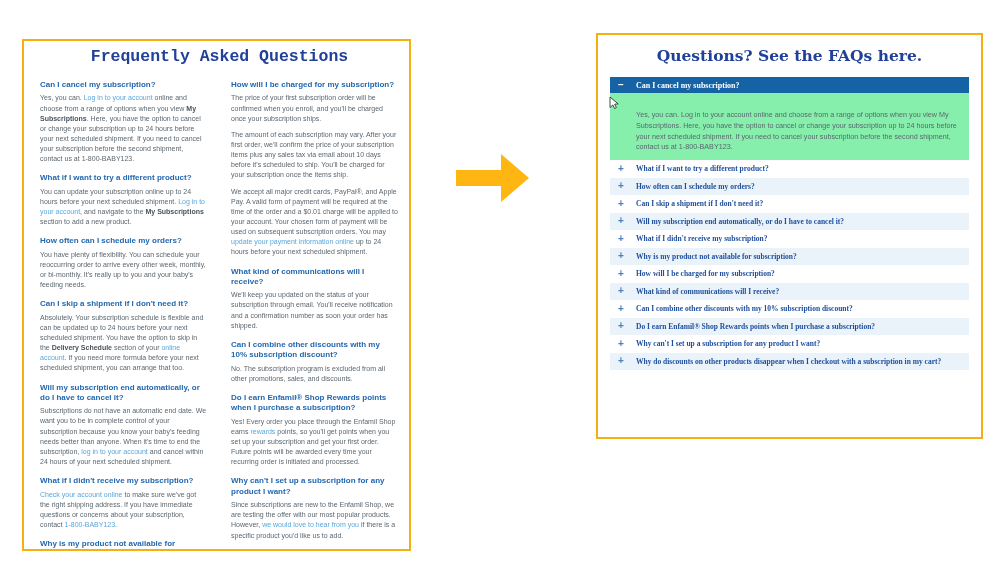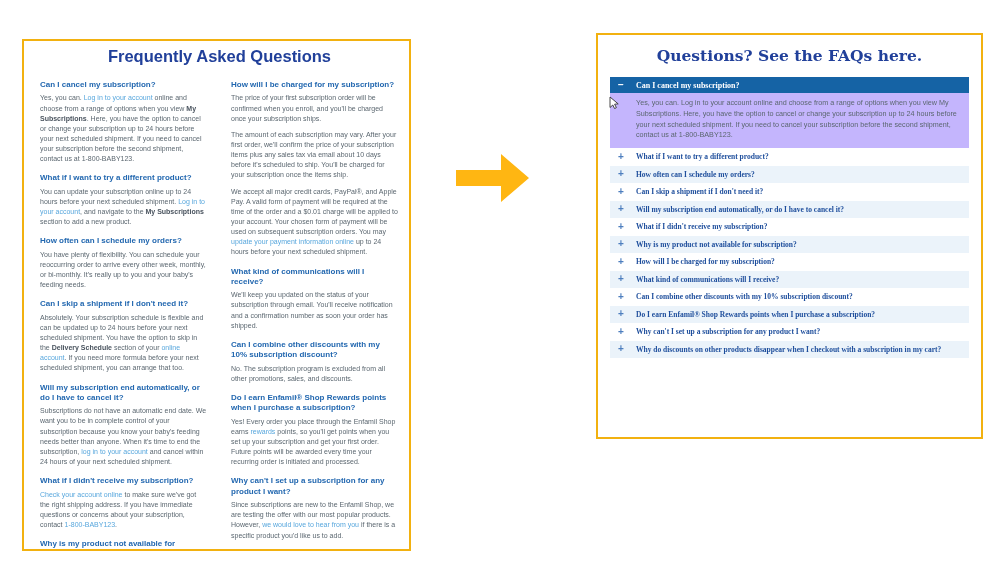--- a/index.html
+++ b/index.html
@@ -8,43 +8,43 @@
     --rowalt:#EBF3FA; --arrow:#FFB612;
   }
   *{box-sizing:border-box; margin:0; padding:0;}
   html,body{width:1003px; height:569px; background:#fff; overflow:hidden;}
   body{position:relative; font-family:"Liberation Sans", sans-serif;}
 
   .panel{position:absolute; background:#fff; border:2px solid var(--accent);}
   .left-panel{left:22px; top:39px; width:389px; height:512px; overflow:hidden;}
   .right-panel{left:596px; top:33px; width:387px; height:406px; overflow:hidden;}
 
-  .doc-title{font-family:Liberation Sans, sans-serif; font-weight:bold; font-size:16.5px;
+  .doc-title{font-family:Liberation Mono, monospace; font-weight:bold; font-size:16.5px;
     color:var(--title); text-align:center; margin-top:6px;padding-left:6px;}
   .widget-title{font-family:"DejaVu Serif", serif; font-weight:bold; font-size:15.5px;
     color:var(--title); text-align:center; margin:11px 0 12px;}
 
   .columns{display:flex; gap:24px; padding:5px 11px 0 16px;}
   .col{flex:1; min-width:0;}
   .faq-q{font-size:8px; font-weight:bold; color:var(--qhead); line-height:1.3;
     margin:9px 0 3px;}
   .faq-p{font-size:7px; color:var(--body); line-height:1.45; margin:0 0 6px;}
   .link{color:var(--link);}
   .bold{font-weight:bold; color:#49535e;}
 
   .arrow-wrap{position:absolute; left:456px; top:152px; width:74px; height:52px;}
 
   .acc{margin:0 12px;}
   .acc-header{background:var(--bar); color:#fff; height:16px; display:flex;
     align-items:center; padding-left:6px; white-space:nowrap; overflow:hidden;
     font-family:"Liberation Serif", serif; font-weight:bold; font-size:8px; cursor:pointer;}
   .acc-minus{width:10px; margin-right:10px; text-align:center; font-size:10px;
     font-family:"Liberation Sans", sans-serif; line-height:1;}
-  .acc-answer{padding:5px 10px 7px 26px; font-size:7.2px; color:var(--body);
-    line-height:1.5; background:#c4b5fd;}
+  .acc-answer{padding:17px 10px 7px 26px; font-size:7.2px; color:var(--body);
+    line-height:1.5; background:#86efac;}
   .acc-row{height:17.5px; display:flex; align-items:center; padding-left:6px;
     white-space:nowrap; overflow:hidden; font-family:"Liberation Serif", serif;
     font-weight:bold; font-size:7.5px; color:var(--rowtext); cursor:pointer;}
   .acc-row.alt{background:var(--rowalt);}
   .plus{width:10px; margin-right:10px; text-align:center; color:var(--plus);
     font-family:"Liberation Sans", sans-serif; font-size:10px; font-weight:bold; line-height:1;}
 
   .cursor{position:absolute; left:609px; top:96px; width:10px; height:13px;}
 </style>
 </head>

